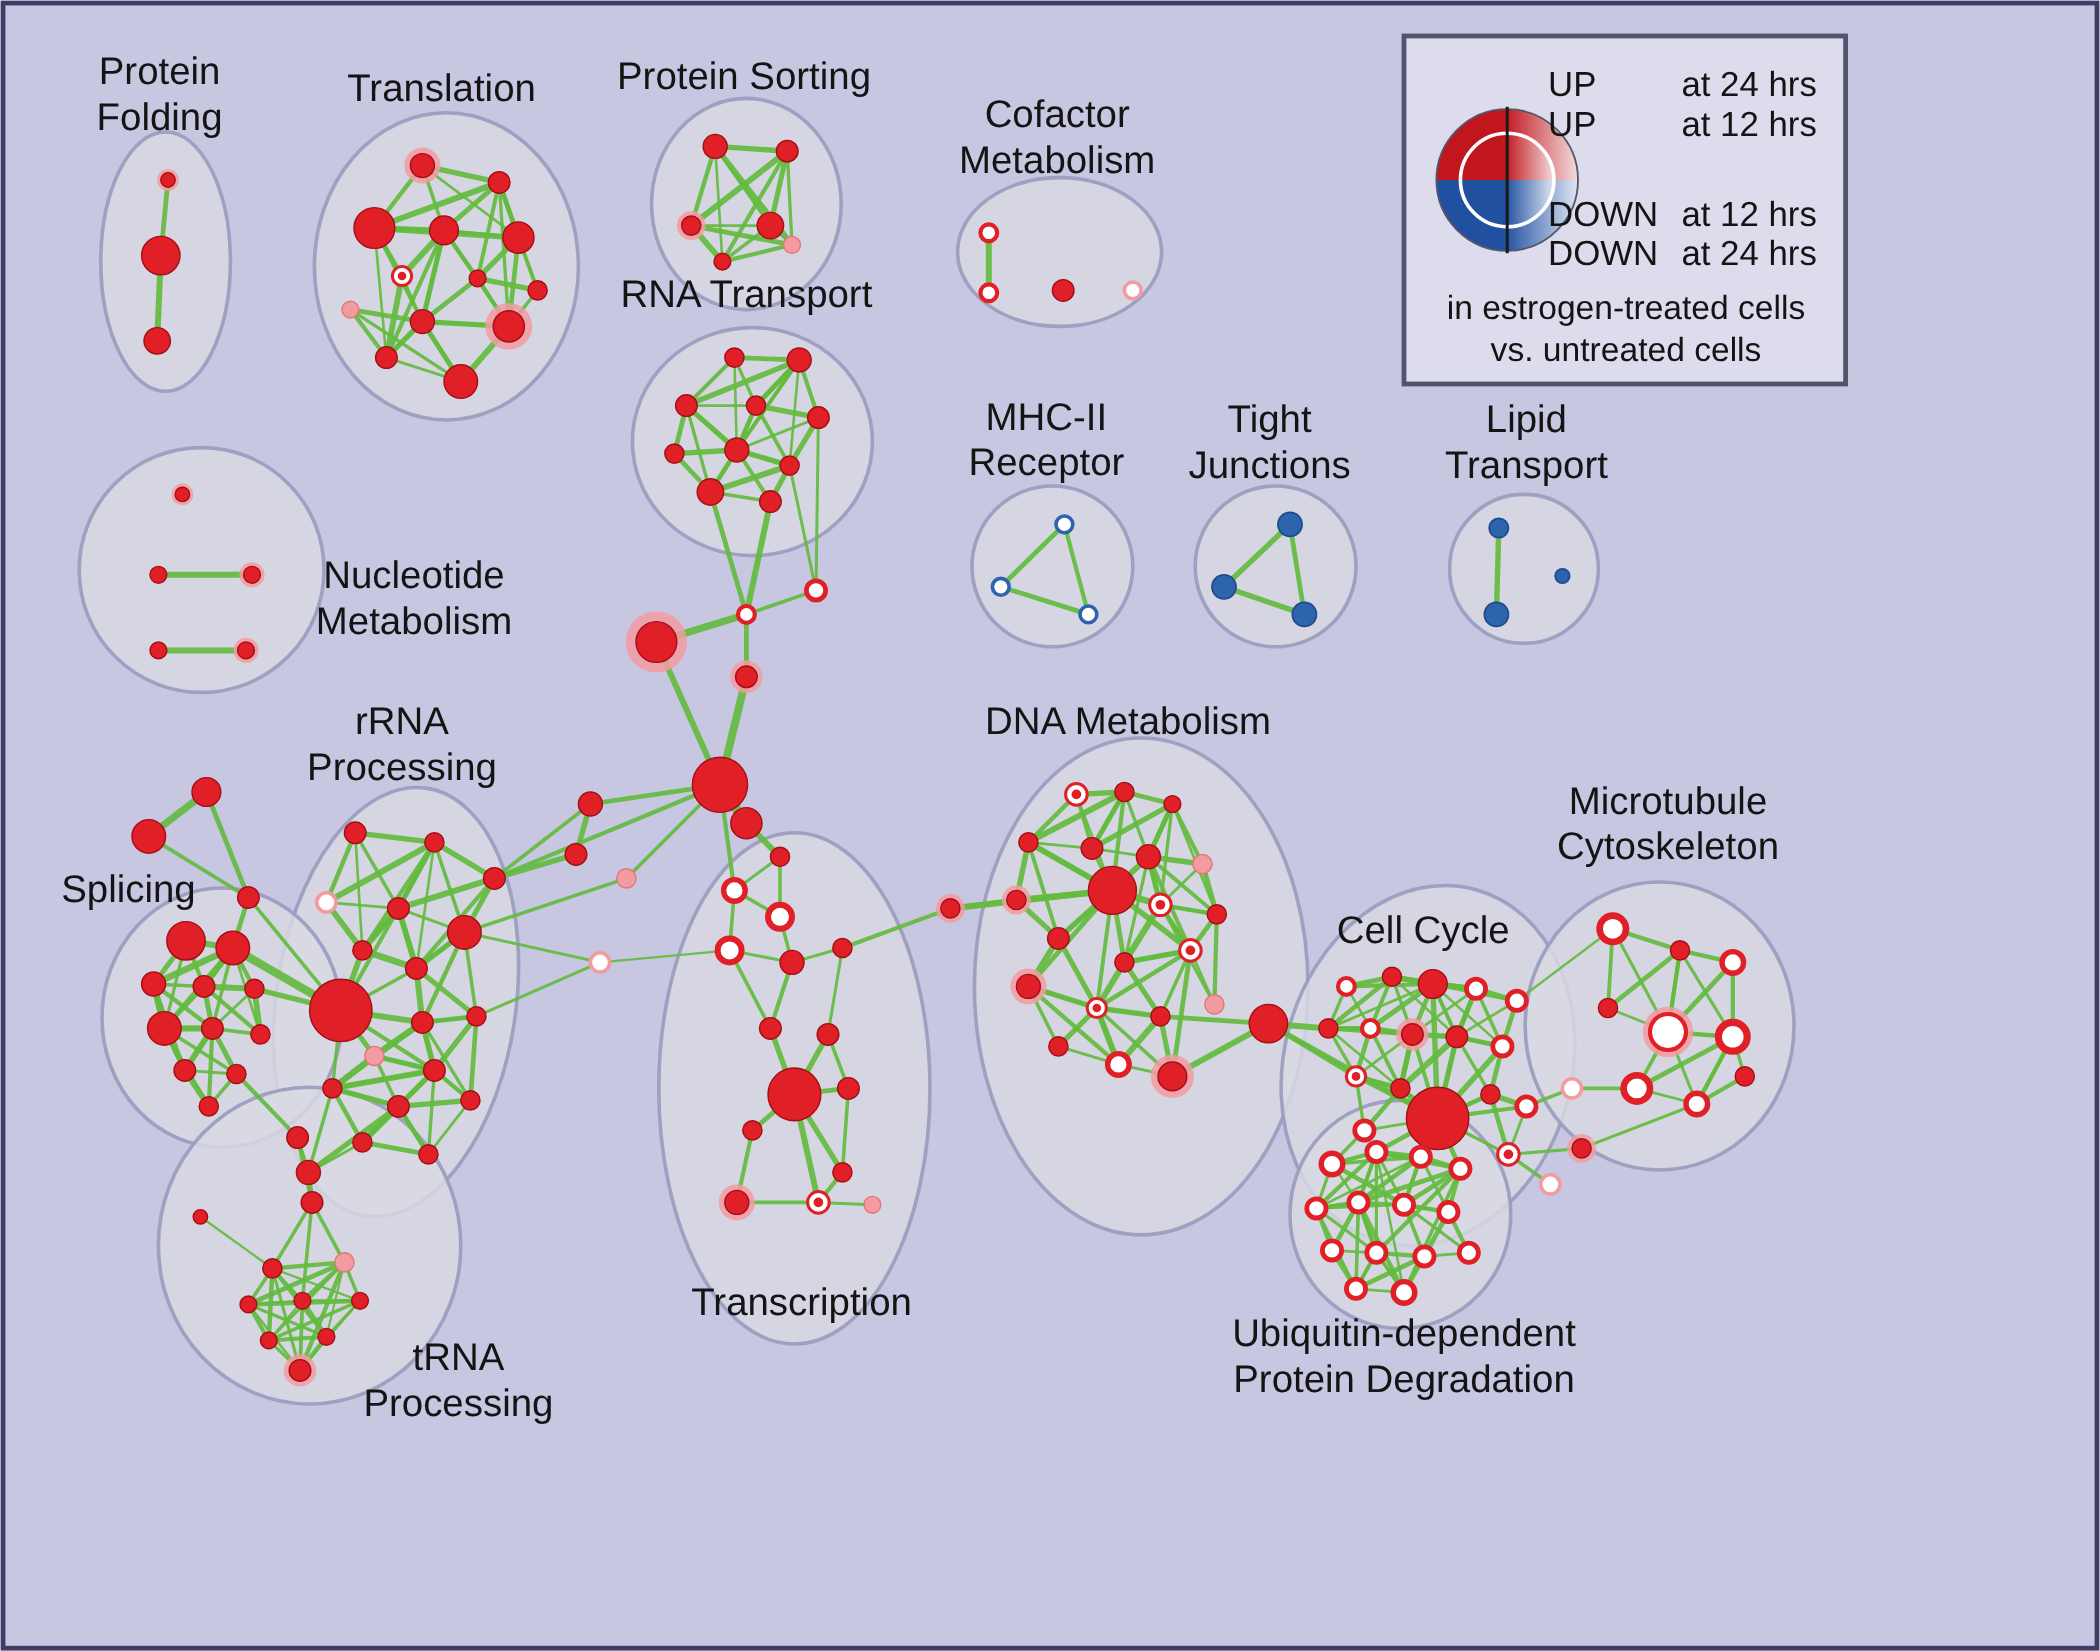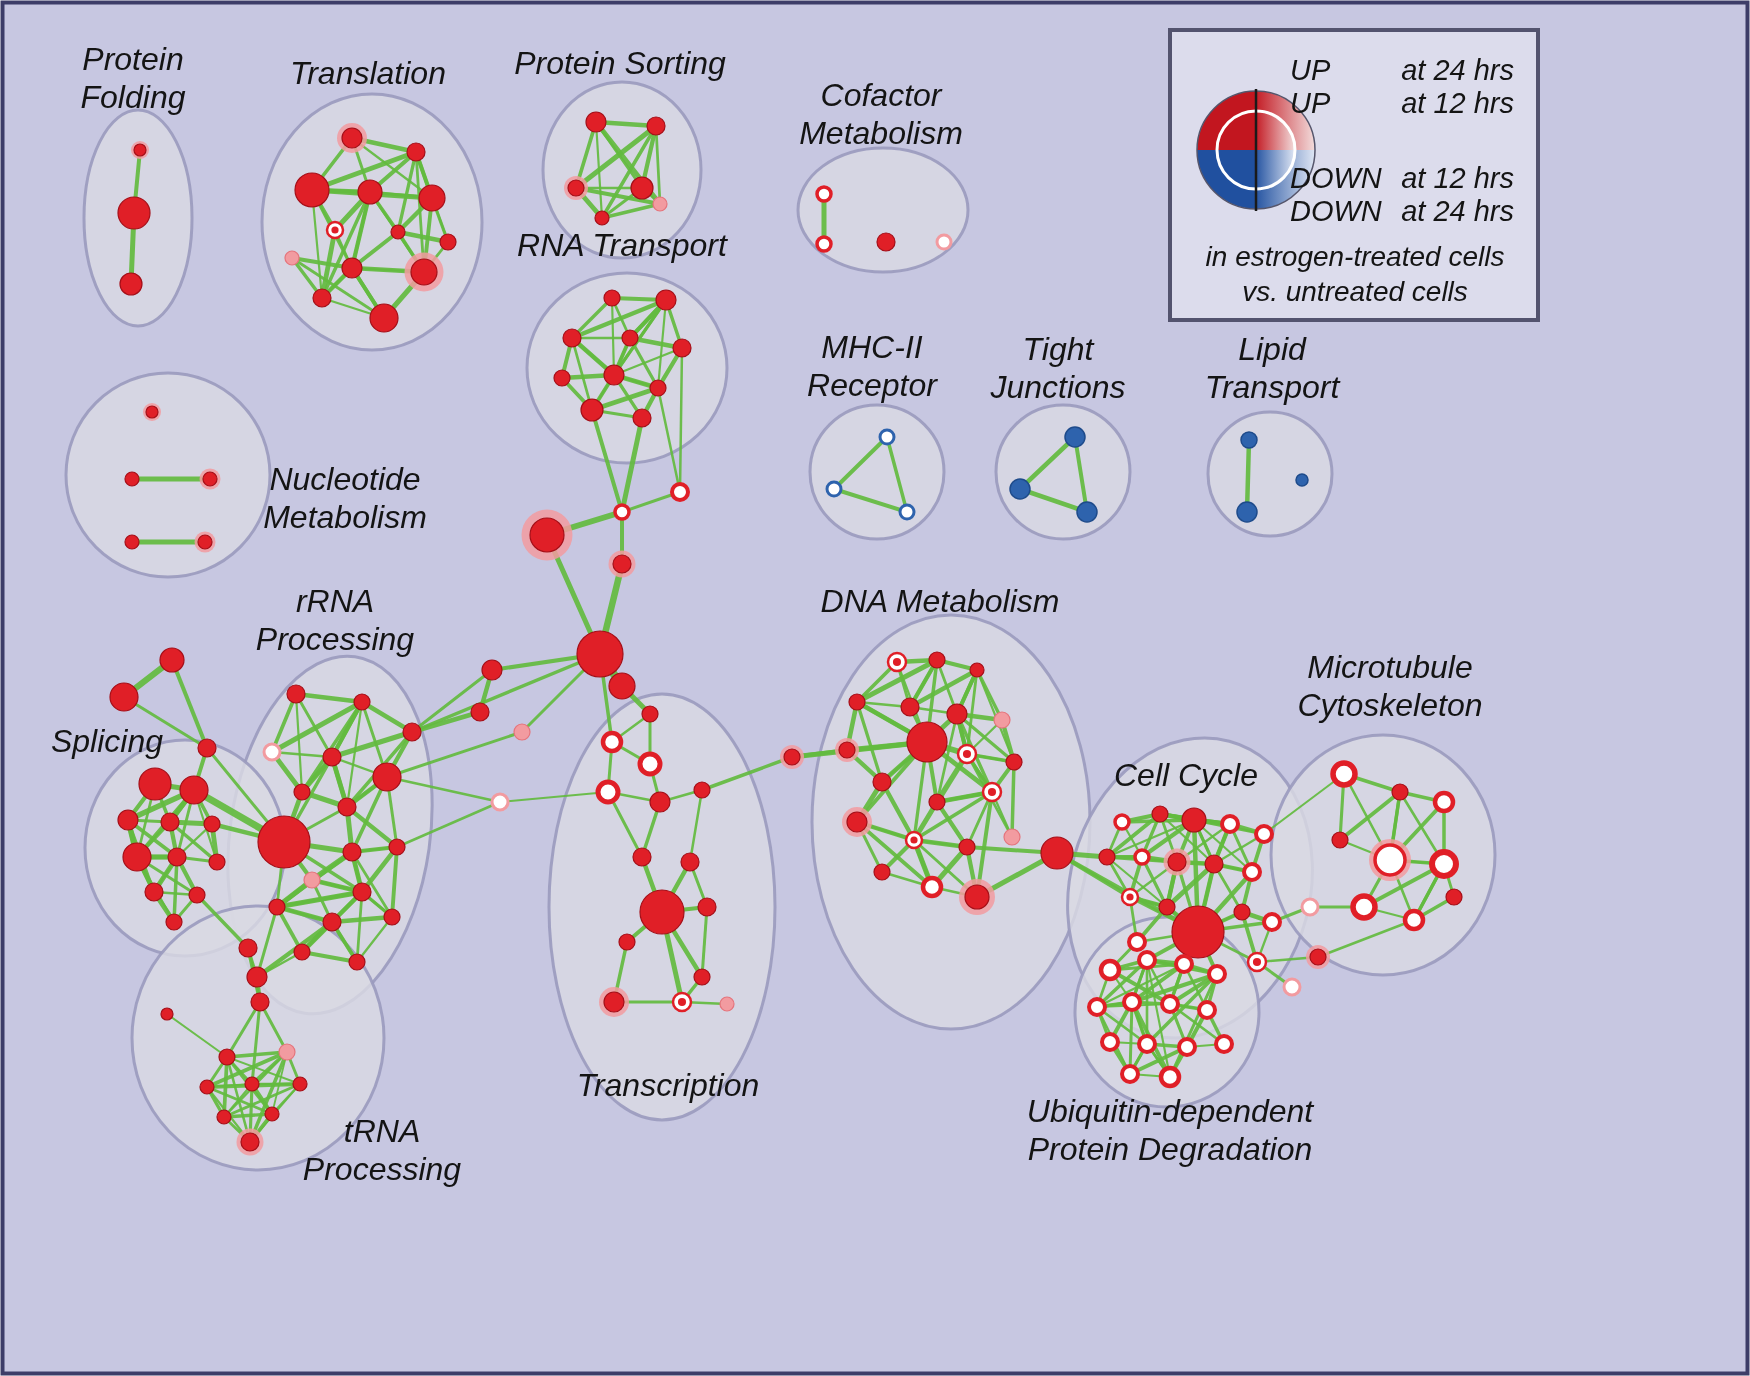--- a/index.html
+++ b/index.html
@@ -1,16 +1,16 @@
 <!DOCTYPE html>
 <html><head>
 <meta charset="utf-8">
 <style>
   html,body{margin:0;padding:0;background:#ffffff;}
-  .stage{width:1750px;height:1376px;position:relative;font-family:"Liberation Sans",sans-serif;font-style:italic;}
+  .stage{width:1750px;height:1376px;position:relative;font-family:"Liberation Sans",sans-serif;}
   svg{display:block;}
   text{font-family:"Liberation Sans",sans-serif;}
 </style>
 </head>
 <body>
 
 <div class="stage">
   <svg id="net" width="1750" height="1376" xmlns="http://www.w3.org/2000/svg" viewBox="0 0 1750 1376">
       <rect x="2.5" y="2.5" width="1745" height="1371" fill="#c7c7e1" stroke="#3d3d68" stroke-width="4"></rect>
       <ellipse cx="138" cy="218" rx="54" ry="108" fill="#d9d9e3" fill-opacity="0.82" stroke="#9a9abe" stroke-width="3" stroke-opacity="0.9" transform="rotate(0 138 218)"></ellipse>

